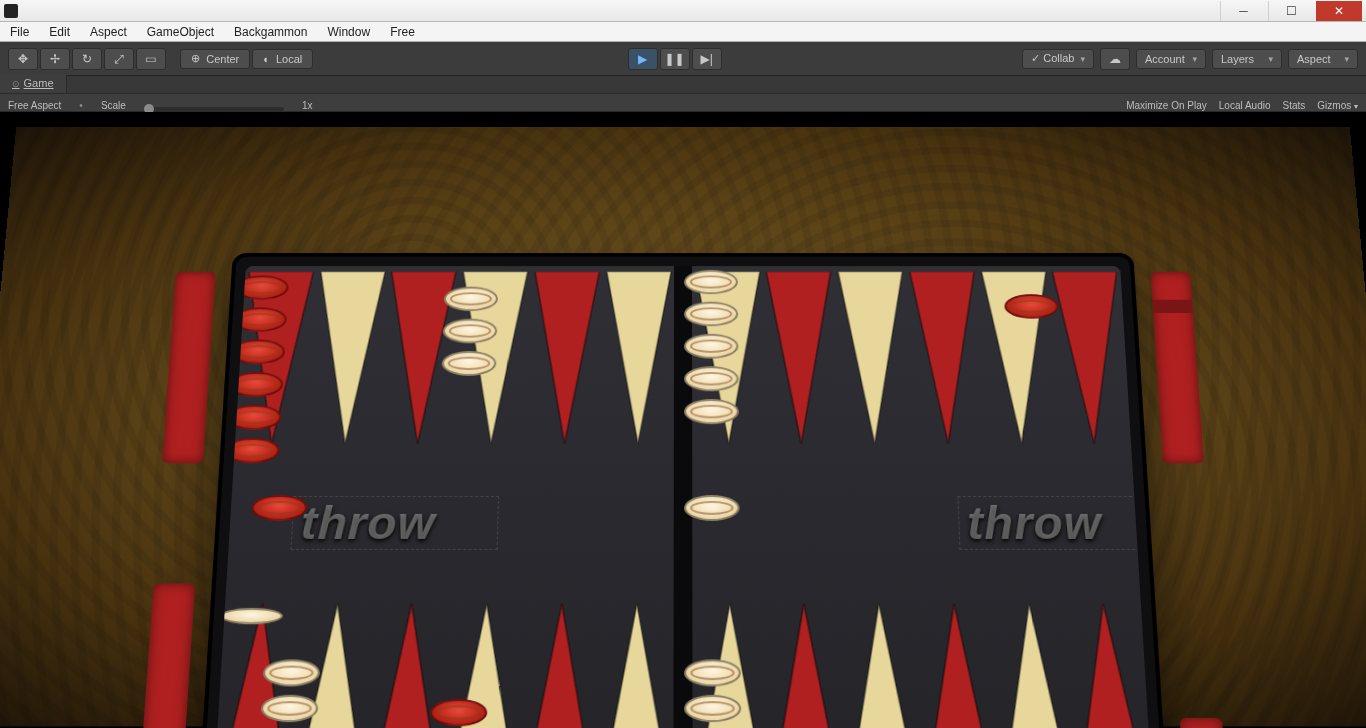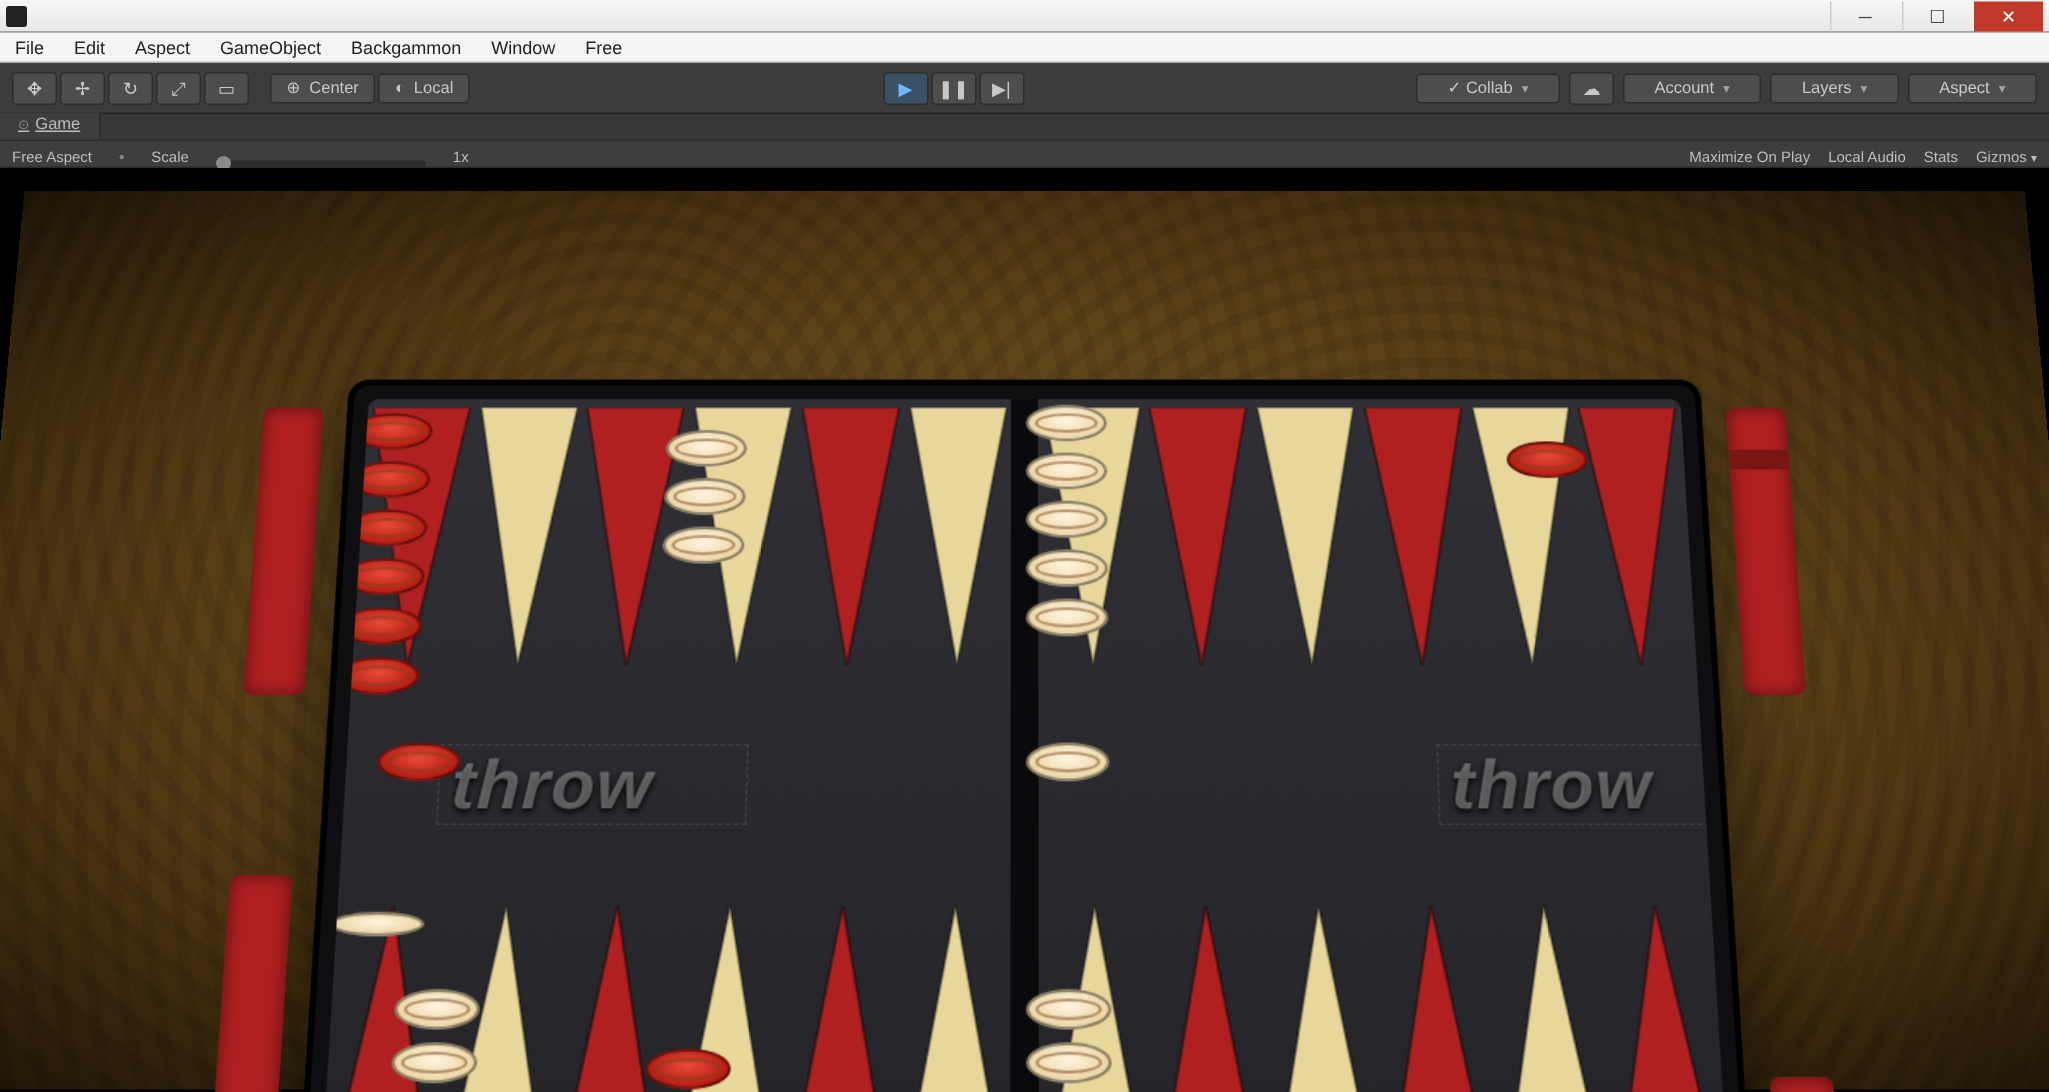--- a/index.html
+++ b/index.html
@@ -19,21 +19,21 @@
 
   
   .toolbar { height: 34px; background: #3c3c3c; display:flex; align-items:center; padding:0 8px; font-size:11px; color:#c8c8c8; border-bottom:1px solid #222; }
   .tool-group { display:flex; gap:2px; margin-right:14px; }
   .tbtn { width:30px; height:22px; background:#4d4d4d; border:1px solid #2d2d2d; border-radius:3px; display:flex;align-items:center;justify-content:center; color:#c8c8c8; font-size:12px;}
   .pill { height:20px; background:#4d4d4d; border:1px solid #2d2d2d; border-radius:3px; display:flex; align-items:center; padding:0 10px; gap:6px; font-size:11px; }
   .toolbar .center { flex:1; display:flex; justify-content:center; }
   .playctrl { display:flex; gap:2px; }
   .playctrl .tbtn.play { background:#3b5166; color:#6fb7ff; }
   .toolbar .right { display:flex; gap:6px; align-items:center; }
-  .dropdown { height:20px; min-width:70px; background:#4d4d4d; border:1px solid #2d2d2d; border-radius:3px; display:flex; align-items:center; justify-content:space-between; padding:0 20px; font-size:11px;}
+  .dropdown { height:20px; min-width:70px; background:#4d4d4d; border:1px solid #2d2d2d; border-radius:3px; display:flex; align-items:center; justify-content:space-between; padding:0 8px; font-size:11px;}
   .chev { font-size:9px; opacity:.7; margin-left:6px;}
 
   
   .tabstrip { height: 18px; background:#383838; display:flex; align-items:flex-end; border-bottom:1px solid #2a2a2a;}
   .tab { height:18px; background:#3e3e3e; color:#bdbdbd; font-size:11px; padding:2px 12px; border-right:1px solid #2a2a2a; position:relative;text-decoration:underline;}
   .tab::before { content:"⊙"; margin-right:4px; font-size:9px; color:#888;}
 
   
   .subbar { height:18px; background:#3e3e3e; display:flex; align-items:flex-end; font-size:10px; color:#bdbdbd; padding:0 8px; gap:18px; border-bottom:1px solid #2a2a2a;}
   .subbar .rhs { margin-left:auto; display:flex; gap:12px;}

